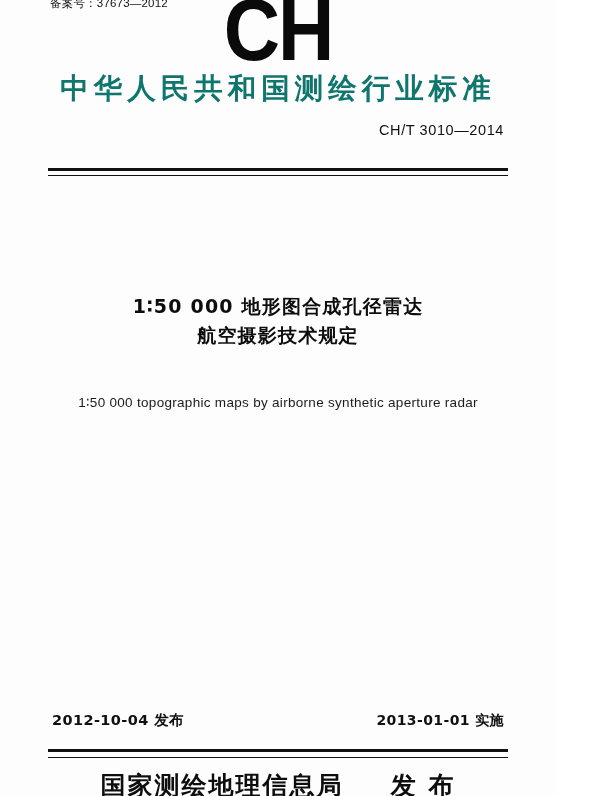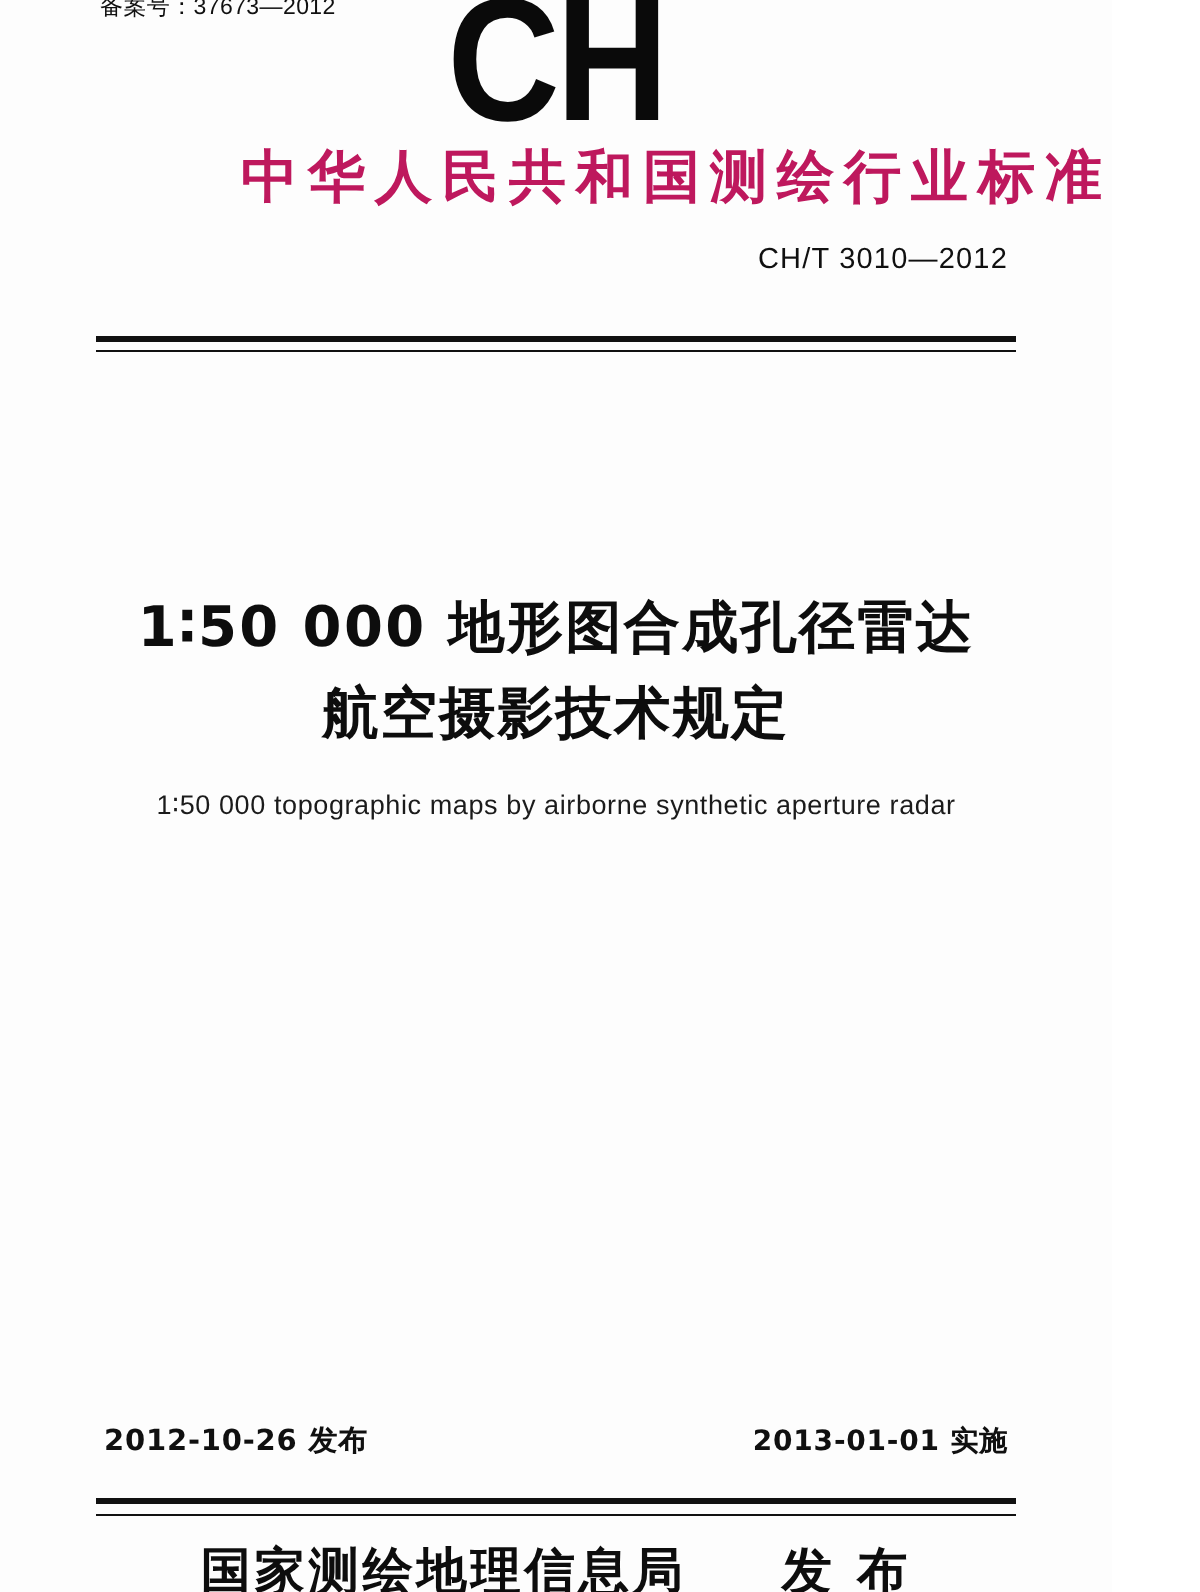--- a/index.html
+++ b/index.html
@@ -50,25 +50,25 @@
     color: #0a0a0a;
     transform: scaleY(1.12);
     transform-origin: top center;
   }
 
   .std-title {
     position: absolute;
     left: 0;
     right: 0;
     top: 70px;
-    text-align: right;
+    text-align: center;
     font-size: 28.5px;
     font-weight: bold;
     letter-spacing: 5px;
-    color: #be185d;
+    color: #0f766e;
     white-space: nowrap;
     font-family: "DejaVu Sans", sans-serif;
   }
 
   .std-number {
     position: absolute;
     right: 52px;
     top: 122px;
     font-size: 14.5px;
     letter-spacing: 0.6px;
@@ -93,21 +93,21 @@
     background: #111;
   }
 
   
   .main-title {
     position: absolute;
     left: 0;
     right: 0;
     top: 292px;
     text-align: center;
-    font-size: 28px;
+    font-size: 19px;
     font-weight: bold;
     letter-spacing: 1.2px;
     line-height: 1.55;
     color: #0d0d0d;
     font-family: "DejaVu Sans", sans-serif;
   }
   .main-title .ln { display: block; white-space: nowrap; }
 
   .sub-title {
     position: absolute;
@@ -183,35 +183,35 @@
 <body>
 
 <div class="page">
 
   <div class="record-no">备案号：37673—2012</div>
 
   <div class="ch-logo">CH</div>
 
   <div class="std-title">中华人民共和国测绘行业标准</div>
 
-  <div class="std-number">CH/T 3010—2012</div>
+  <div class="std-number">CH/T 3010—2014</div>
 
   <div class="rule-top"></div>
   <div class="rule-top2"></div>
 
   <div class="main-title">
     <span class="ln">1∶50 000 地形图合成孔径雷达</span>
     <span class="ln">航空摄影技术规定</span>
   </div>
 
   <div class="sub-title">
     <span class="ln">1∶50 000 topographic maps by airborne synthetic aperture radar</span>
   </div>
 
-  <div class="issue-date">2012-10-26 发布</div>
+  <div class="issue-date">2012-10-04 发布</div>
 
   <div class="effective-date">2013-01-01 实施</div>
 
   <div class="rule-bottom"></div>
   <div class="rule-bottom2"></div>
 
   <div class="publisher">
     <span>国家测绘地理信息局</span>
     <span class="sp"></span>
     <span>发 布</span>

